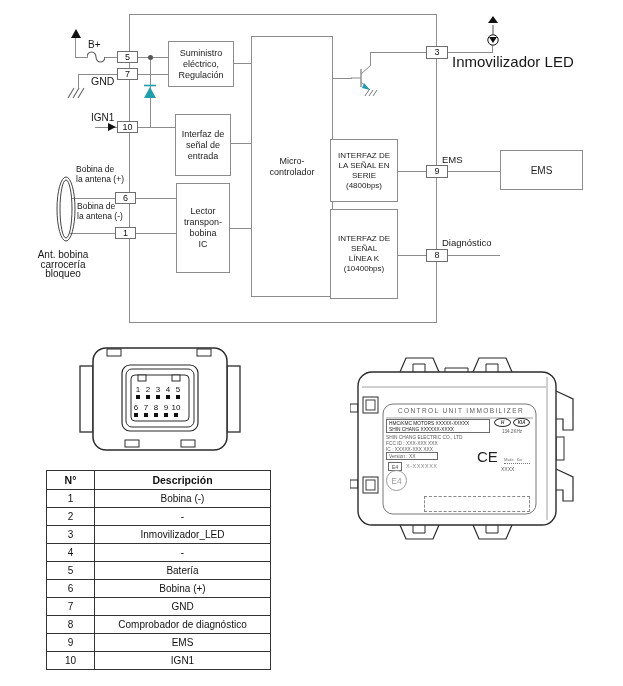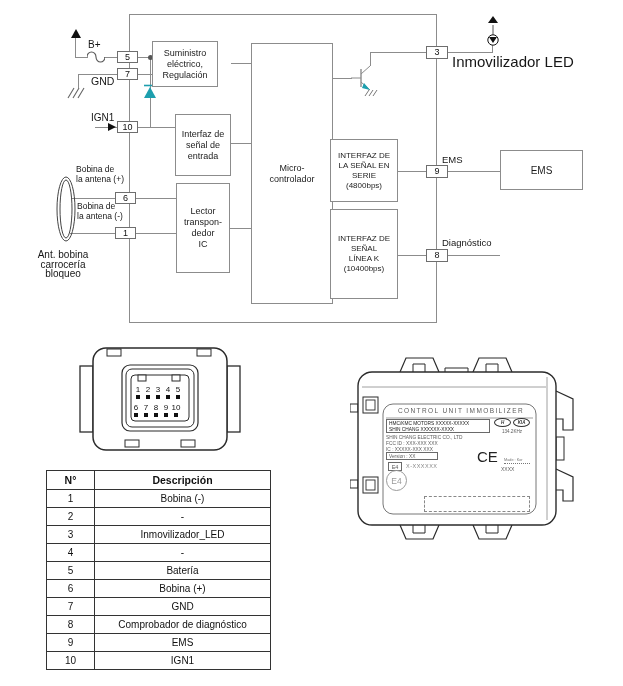--- a/index.html
+++ b/index.html
@@ -67,31 +67,31 @@
       <div class="wire" style="left: 448px; top: 171px; width: 52px; height: 1px;"></div>
       <div class="wire" style="left: 398px; top: 255px; width: 28px; height: 1px;"></div>
       <div class="wire" style="left: 448px; top: 255px; width: 52px; height: 1px;"></div>
       <div class="wire" style="left: 313px; top: 78px; width: 39px; height: 1px;"></div>
       <div class="wire" style="left: 370px; top: 52px; width: 1px; height: 14px;"></div>
       <div class="wire" style="left: 370px; top: 52px; width: 56px; height: 1px;"></div>
       <div class="wire" style="left: 448px; top: 52px; width: 45px; height: 1px;"></div>
       <div class="wire" style="left: 492px; top: 45px; width: 1px; height: 7px;"></div>
     </div>
 
-  <div class="blk" style="left:152px;top:41px;width:66px;height:46px">Suministro
+  <div class="blk" style="left:168px;top:41px;width:66px;height:46px">Suministro
 eléctrico,
 Regulación</div>
   <div class="blk" style="left:175px;top:114px;width:56px;height:62px">Interfaz de
 señal de
 entrada</div>
   <div class="blk" style="left:176px;top:183px;width:54px;height:90px">Lector
 transpon-
-dedor
+bobina
 IC</div>
-  <div class="blk" style="left:251px;top:43px;width:82px;height:261px">Micro-
+  <div class="blk" style="left:251px;top:36px;width:82px;height:261px">Micro-
 controlador</div>
   <div class="blk small" style="left:330px;top:139px;width:68px;height:63px">INTERFAZ DE
 LA SEÑAL EN
 SERIE
 (4800bps)</div>
   <div class="blk small" style="left:330px;top:209px;width:68px;height:90px">INTERFAZ DE
 SEÑAL
 LÍNEA K
 (10400bps)</div>
   <div class="blk" style="left:500px;top:150px;width:83px;height:40px;font-size:10px">EMS</div>

